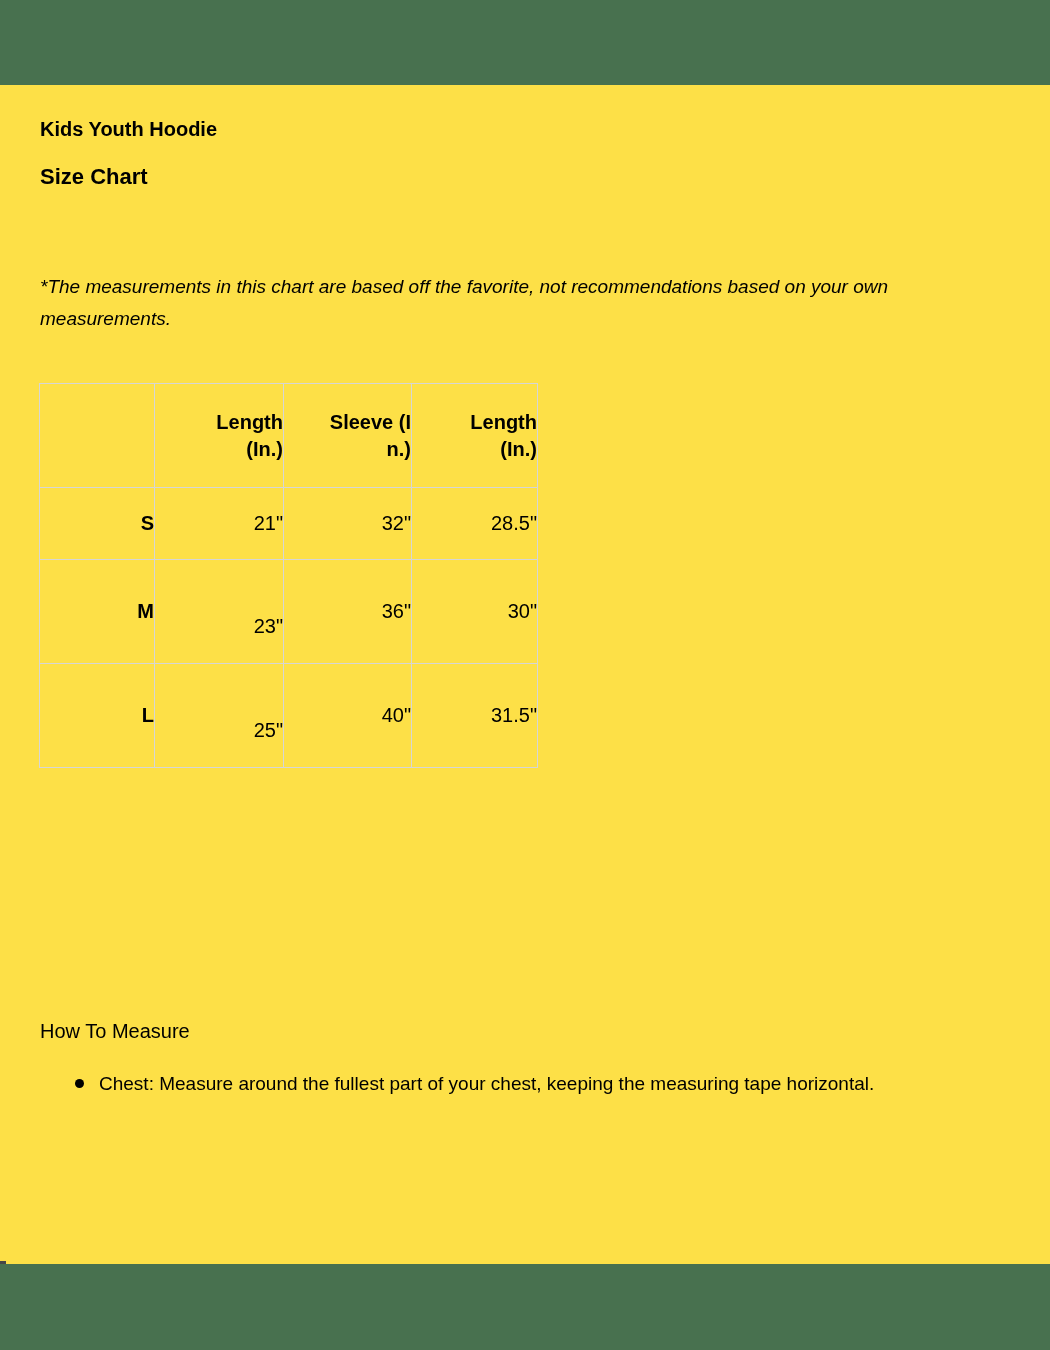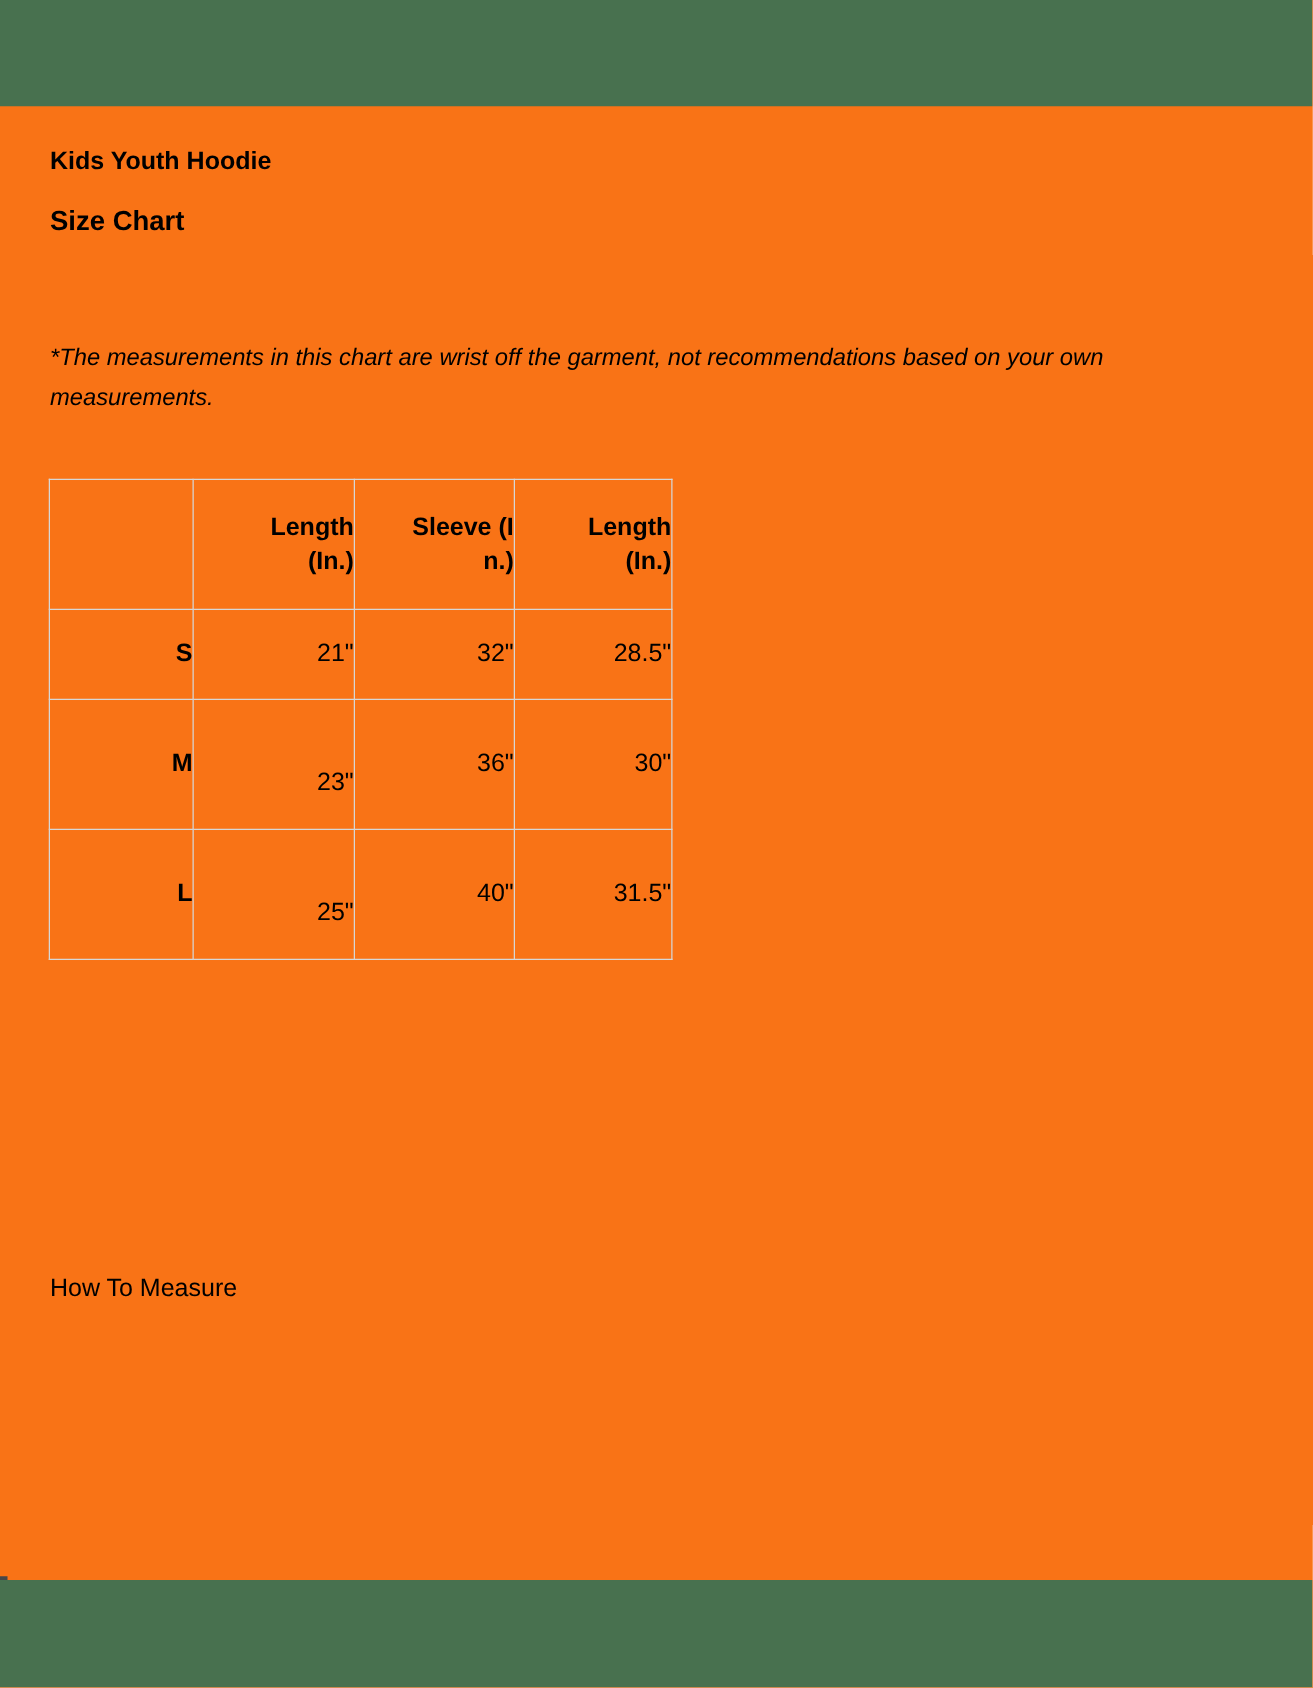--- a/index.html
+++ b/index.html
@@ -2,21 +2,21 @@
 <html><head>
 <meta charset="utf-8">
 <style>
   html,body { margin:0; padding:0; }
   body {
     font-family: "Liberation Sans", "DejaVu Sans", sans-serif;
     background:#ffffff; color:#000000;
   }
   .page {
     position:relative; width:1050px; height:1350px;
-    background:#f97316; overflow:hidden;
+    background:#fde047; overflow:hidden;
   }
   .band { position:absolute; left:0; width:1050px; background:#48714F; }
   .band.top { top:0; height:85px; }
   .band.bottom { top:1264px; height:86px; }
   .footer-tick { position:absolute; left:0; top:1261px; width:6px; height:3px; background:#474747; }
 
   .page-title   { position:absolute; left:40px; top:117px; font-size:20px; line-height:24px; font-weight:bold; }
   .page-subtitle{ position:absolute; left:40px; top:165px; font-size:22px; line-height:24px; font-weight:bold; }
   .disclaimer   { position:absolute; left:40px; top:271px; width:960px;
                   font-size:19px; line-height:32px; font-style:italic; }
@@ -59,21 +59,21 @@
 </head>
 <body>
 
 <div class="page">
 
   <div class="band top"></div>
 
   <div class="page-title">Kids Youth Hoodie</div>
   <div class="page-subtitle">Size Chart</div>
 
-  <div class="disclaimer">*The measurements in this chart are wrist off the garment, not recommendations based on your own measurements.</div>
+  <div class="disclaimer">*The measurements in this chart are based off the favorite, not recommendations based on your own measurements.</div>
 
   <table class="size-chart">
     <colgroup>
       <col class="c0">
         <col class="c1">
         <col class="c2">
         <col class="c3">
     </colgroup>
     <thead>
       <tr>
@@ -104,18 +104,19 @@
           <td class="shift-down"><span class="val">25"</span></td>
           <td><span class="val">40"</span></td>
           <td><span class="val">31.5"</span></td>
         </tr>
       </tbody>
   </table>
 
   <div class="htm-heading">How To Measure</div>
 
   <ul class="measure-list">
+      <li><span class="dot"></span>Chest: Measure around the fullest part of your chest, keeping the measuring tape horizontal.</li>
     </ul>
 
   <div class="band bottom"></div>
   <div class="footer-tick"></div>
 
 </div>
 
 </body></html>

